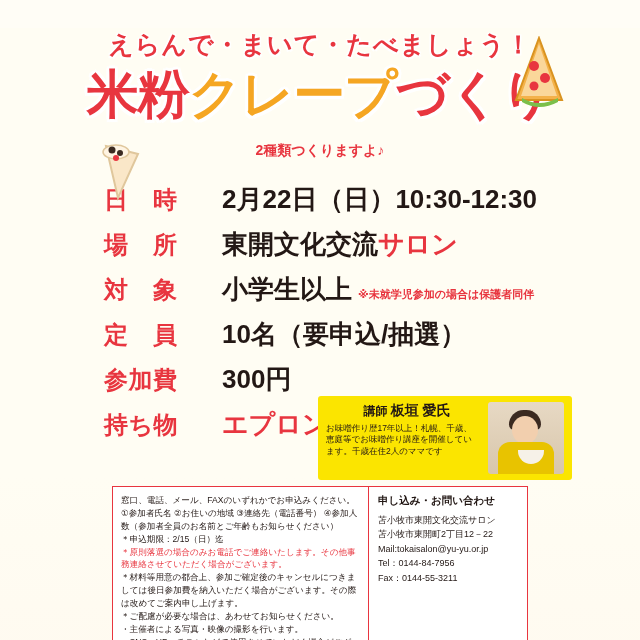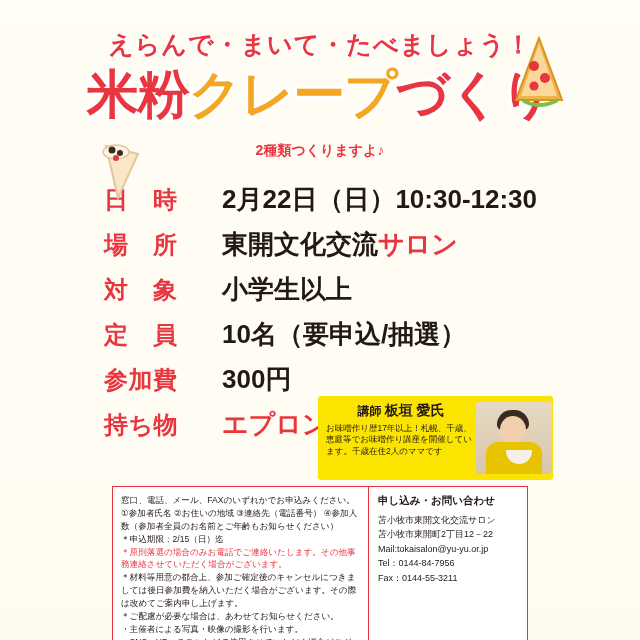--- a/index.html
+++ b/index.html
@@ -83,21 +83,21 @@
     font-weight: bold;
     color: #e8353f;
     margin-left: 6px;
     white-space: nowrap;
   }
 
   
   .lecturer {
     position: absolute;
     left: 318px; top: 368px;
-    width: 235px; height: 84px;
+    width: 254px; height: 84px;
     background: #fbe500;
     border-radius: 3px;
     padding: 6px 8px;
     display: flex;
   }
   .lec-left { flex: 1; }
   .lec-title {
     font-size: 12px;
     font-weight: bold;
     color: #231815;
@@ -219,20 +219,21 @@
     </div>
 
     <div class="row">
       <div class="label">場　所</div>
       <div class="value"><span>東開文化交流</span><span class="red">サロン</span></div>
     </div>
 
     <div class="row">
       <div class="label">対　象</div>
       <div class="value">小学生以上</div>
+      <div class="note">※未就学児参加の場合は保護者同伴</div>
     </div>
 
     <div class="row">
       <div class="label">定　員</div>
       <div class="value">10名（要申込/抽選）</div>
     </div>
 
     <div class="row">
       <div class="label">参加費</div>
       <div class="value">300円</div>

